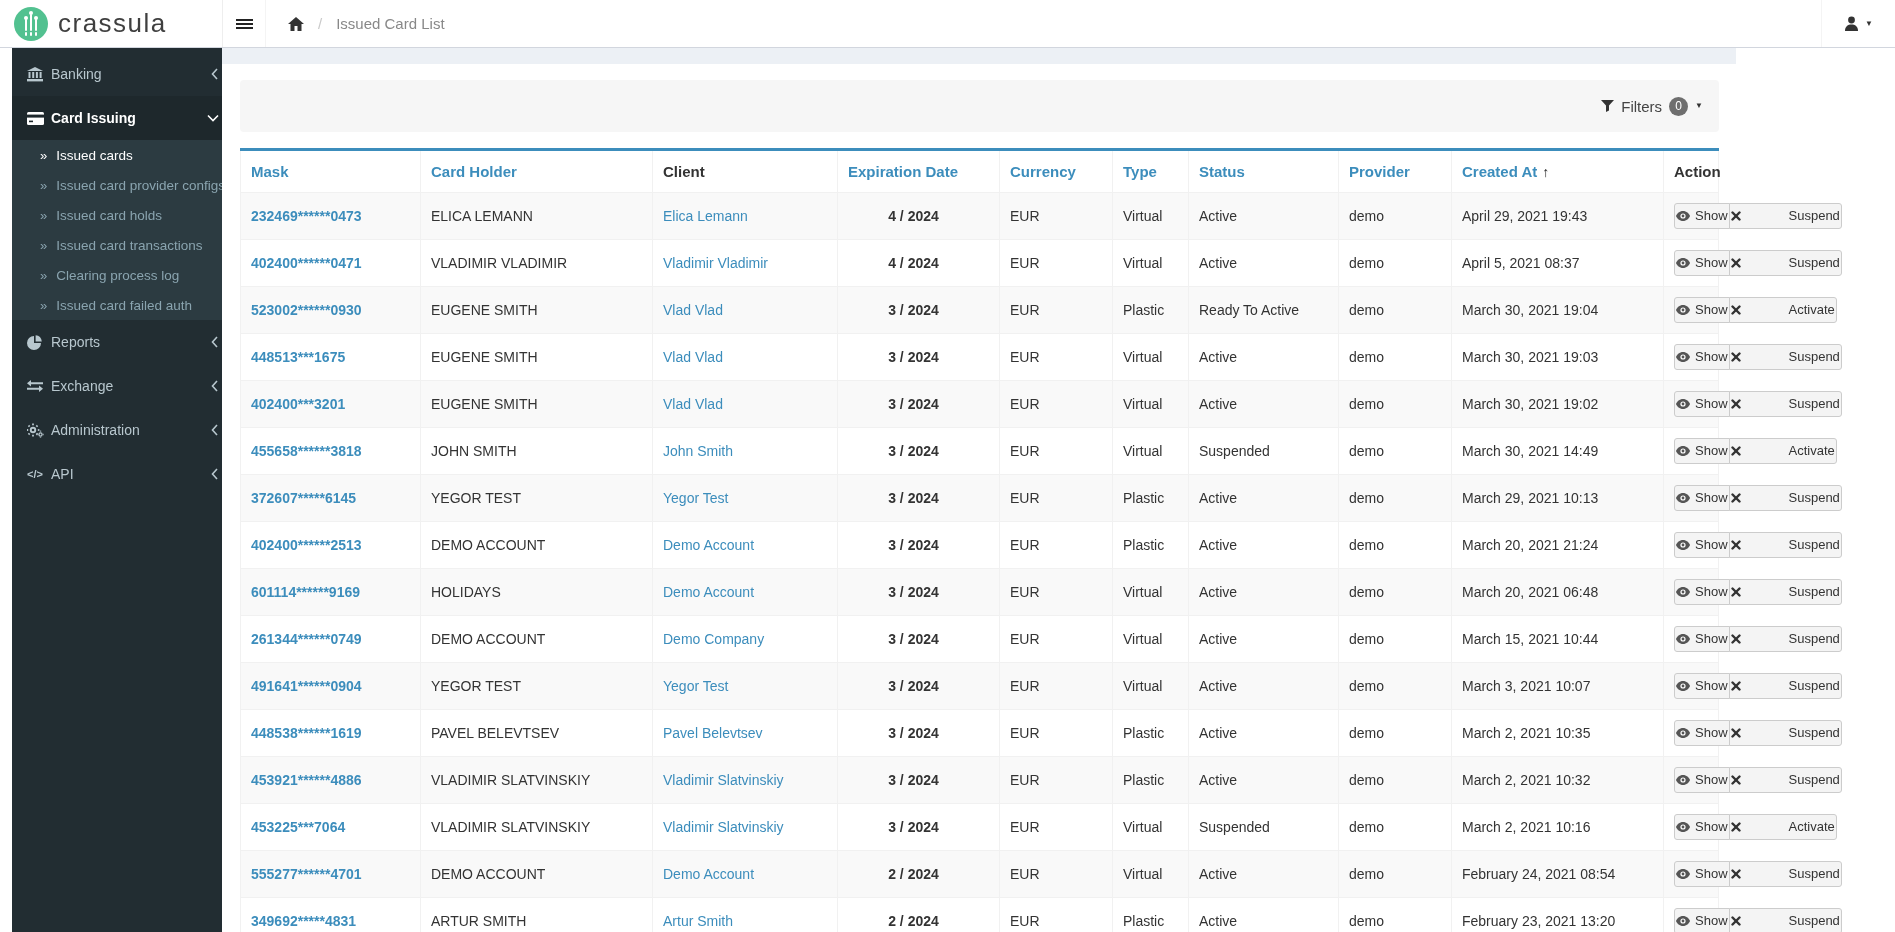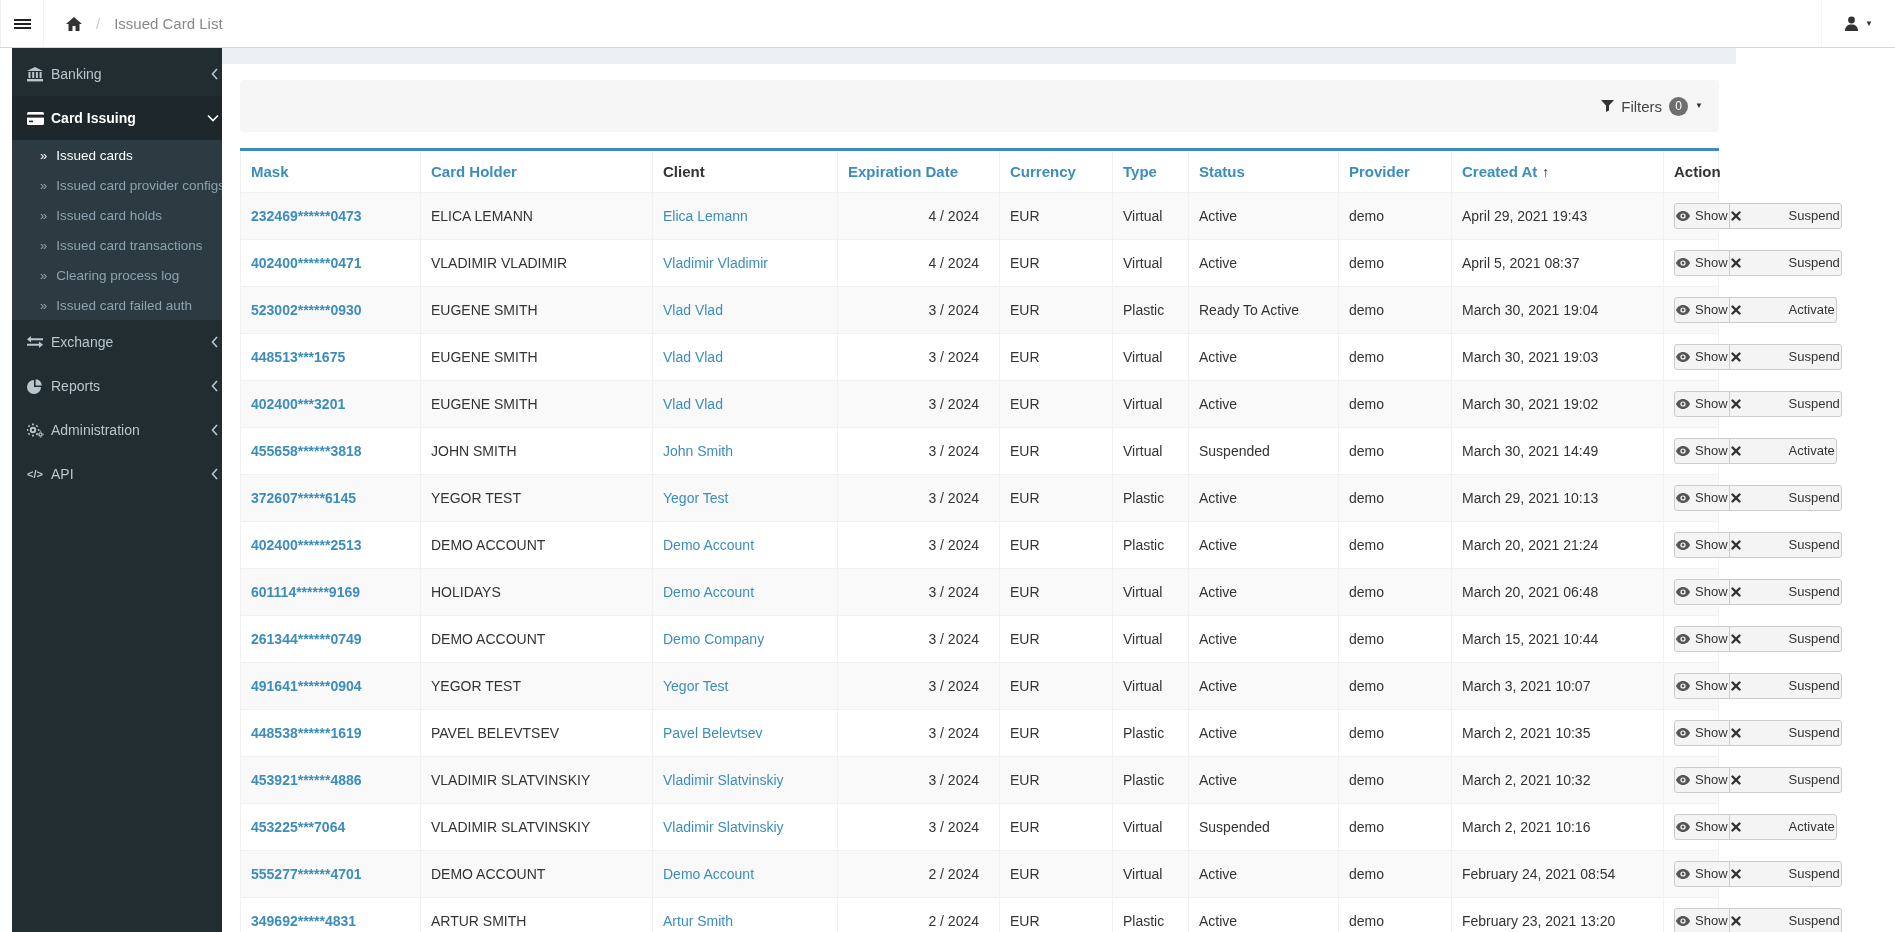--- a/index.html
+++ b/index.html
@@ -50,36 +50,57 @@
   th { text-align:left; font-size:15px; font-weight:bold; padding:12px 10px; color:#3c8dbc;
        border:1px solid #f1f1f1; border-top:none; background:#fff; }
   th.plain { color:#333; }
   th a { color:#3c8dbc; text-decoration:none; }
   .sort-arrow { color:#222; font-weight:bold; margin-left:5px; font-size:14px; }
   td { padding:8px 10px; height:47px; border:1px solid #f1f1f1; vertical-align:middle; color:#333; }
   tbody tr:nth-child(odd) { background:#f9f9f9; }
   tbody tr:nth-child(even) { background:#fff; }
   a.mask-link { color:#3c8dbc; text-decoration:none; font-weight:bold; }
   a.client-link { color:#3c8dbc; text-decoration:none; }
-  .c-exp { text-align:right; padding-right:20px; }
+  .c-exp { text-align:center; padding-right:20px;font-weight:bold; }
 
   .btn-group { display:inline-flex; }
   .btn { display:inline-flex; align-items:center; gap:5px; background:#f4f4f4; border:1px solid #ccc;
          color:#333; font-size:13px; font-family:"Liberation Sans",sans-serif; padding:4px 1px;
          cursor:pointer; line-height:1.3; }
   .btn + .btn { margin-left:-1px; }
   .btn:first-child { border-radius:3px 0 0 3px; }
   .btn:last-child { border-radius:0 3px 3px 0;gap:48px; }
 
   svg { display:block; }
 </style>
 </head>
 <body>
 
 <div class="topbar">
+  <div class="logo-area">
+    <span>
+      <svg width="36" height="36" viewBox="0 0 36 36">
+        <circle cx="18" cy="18" r="17" fill="#52c190"></circle>
+        <g stroke="#fff" stroke-width="2" fill="none" stroke-linecap="round">
+          <path d="M13 24 V14"></path>
+            <path d="M18 24 V9"></path>
+            <path d="M23 24 V14"></path>
+          <path d="M13 27 V29" stroke-dasharray="2 2"></path>
+            <path d="M18 27 V30" stroke-dasharray="2 2"></path>
+            <path d="M23 27 V29" stroke-dasharray="2 2"></path>
+        </g>
+        <g fill="#fff">
+          <circle cx="13" cy="12" r="2"></circle>
+            <circle cx="18" cy="7" r="2"></circle>
+            <circle cx="23" cy="12" r="2"></circle>
+        </g>
+      </svg>
+    </span>
+    <span class="logo-text">crassula</span>
+  </div>
   <div class="toggle-btn">
     <div class="hamburger">
         <div></div>
         <div></div>
         <div></div>
       </div>
   </div>
   <div class="breadcrumb">
     <span>
       <svg width="16" height="14" viewBox="0 0 16 14" fill="#333">
@@ -160,41 +181,41 @@
         <span>Clearing process log</span>
       </li>
       <li class="sub-item">
         <span class="arr">»</span>
         <span>Issued card failed auth</span>
       </li>
     </ul>
 
     <li class="s-item">
       <span class="s-icon">
+        <svg width="15" height="15" viewBox="0 0 15 15">
+          <path d="M7 1 A7 7 0 1 0 14 8 L7 8 Z" fill="#b8c7ce"></path>
+          <path d="M8.6 0.2 A7 7 0 0 1 14.8 6.4 L8.6 6.4 Z" fill="#b8c7ce"></path>
+        </svg>
+      </span>
+      <span class="s-label">Reports</span>
+      <span class="chev">
+        <svg width="8" height="12" viewBox="0 0 8 12" fill="none" stroke="#b8c7ce" stroke-width="1.6">
+            <path d="M6 1 L1.5 6 L6 11"></path>
+          </svg>
+      </span>
+    </li>
+
+    <li class="s-item">
+      <span class="s-icon">
         <svg width="16" height="12" viewBox="0 0 16 12" fill="#b8c7ce">
           <path d="M4 0 L4 2.2 L16 2.2 L16 4.2 L4 4.2 L4 6.4 L0 3.2 Z"></path>
           <path d="M12 5.6 L16 8.8 L12 12 L12 9.8 L0 9.8 L0 7.8 L12 7.8 Z"></path>
         </svg>
       </span>
       <span class="s-label">Exchange</span>
-      <span class="chev">
-        <svg width="8" height="12" viewBox="0 0 8 12" fill="none" stroke="#b8c7ce" stroke-width="1.6">
-            <path d="M6 1 L1.5 6 L6 11"></path>
-          </svg>
-      </span>
-    </li>
-
-    <li class="s-item">
-      <span class="s-icon">
-        <svg width="15" height="15" viewBox="0 0 15 15">
-          <path d="M7 1 A7 7 0 1 0 14 8 L7 8 Z" fill="#b8c7ce"></path>
-          <path d="M8.6 0.2 A7 7 0 0 1 14.8 6.4 L8.6 6.4 Z" fill="#b8c7ce"></path>
-        </svg>
-      </span>
-      <span class="s-label">Reports</span>
       <span class="chev">
         <svg width="8" height="12" viewBox="0 0 8 12" fill="none" stroke="#b8c7ce" stroke-width="1.6">
             <path d="M6 1 L1.5 6 L6 11"></path>
           </svg>
       </span>
     </li>
 
     <li class="s-item">
       <span class="s-icon">
         <svg width="17" height="15" viewBox="0 0 17 15">

